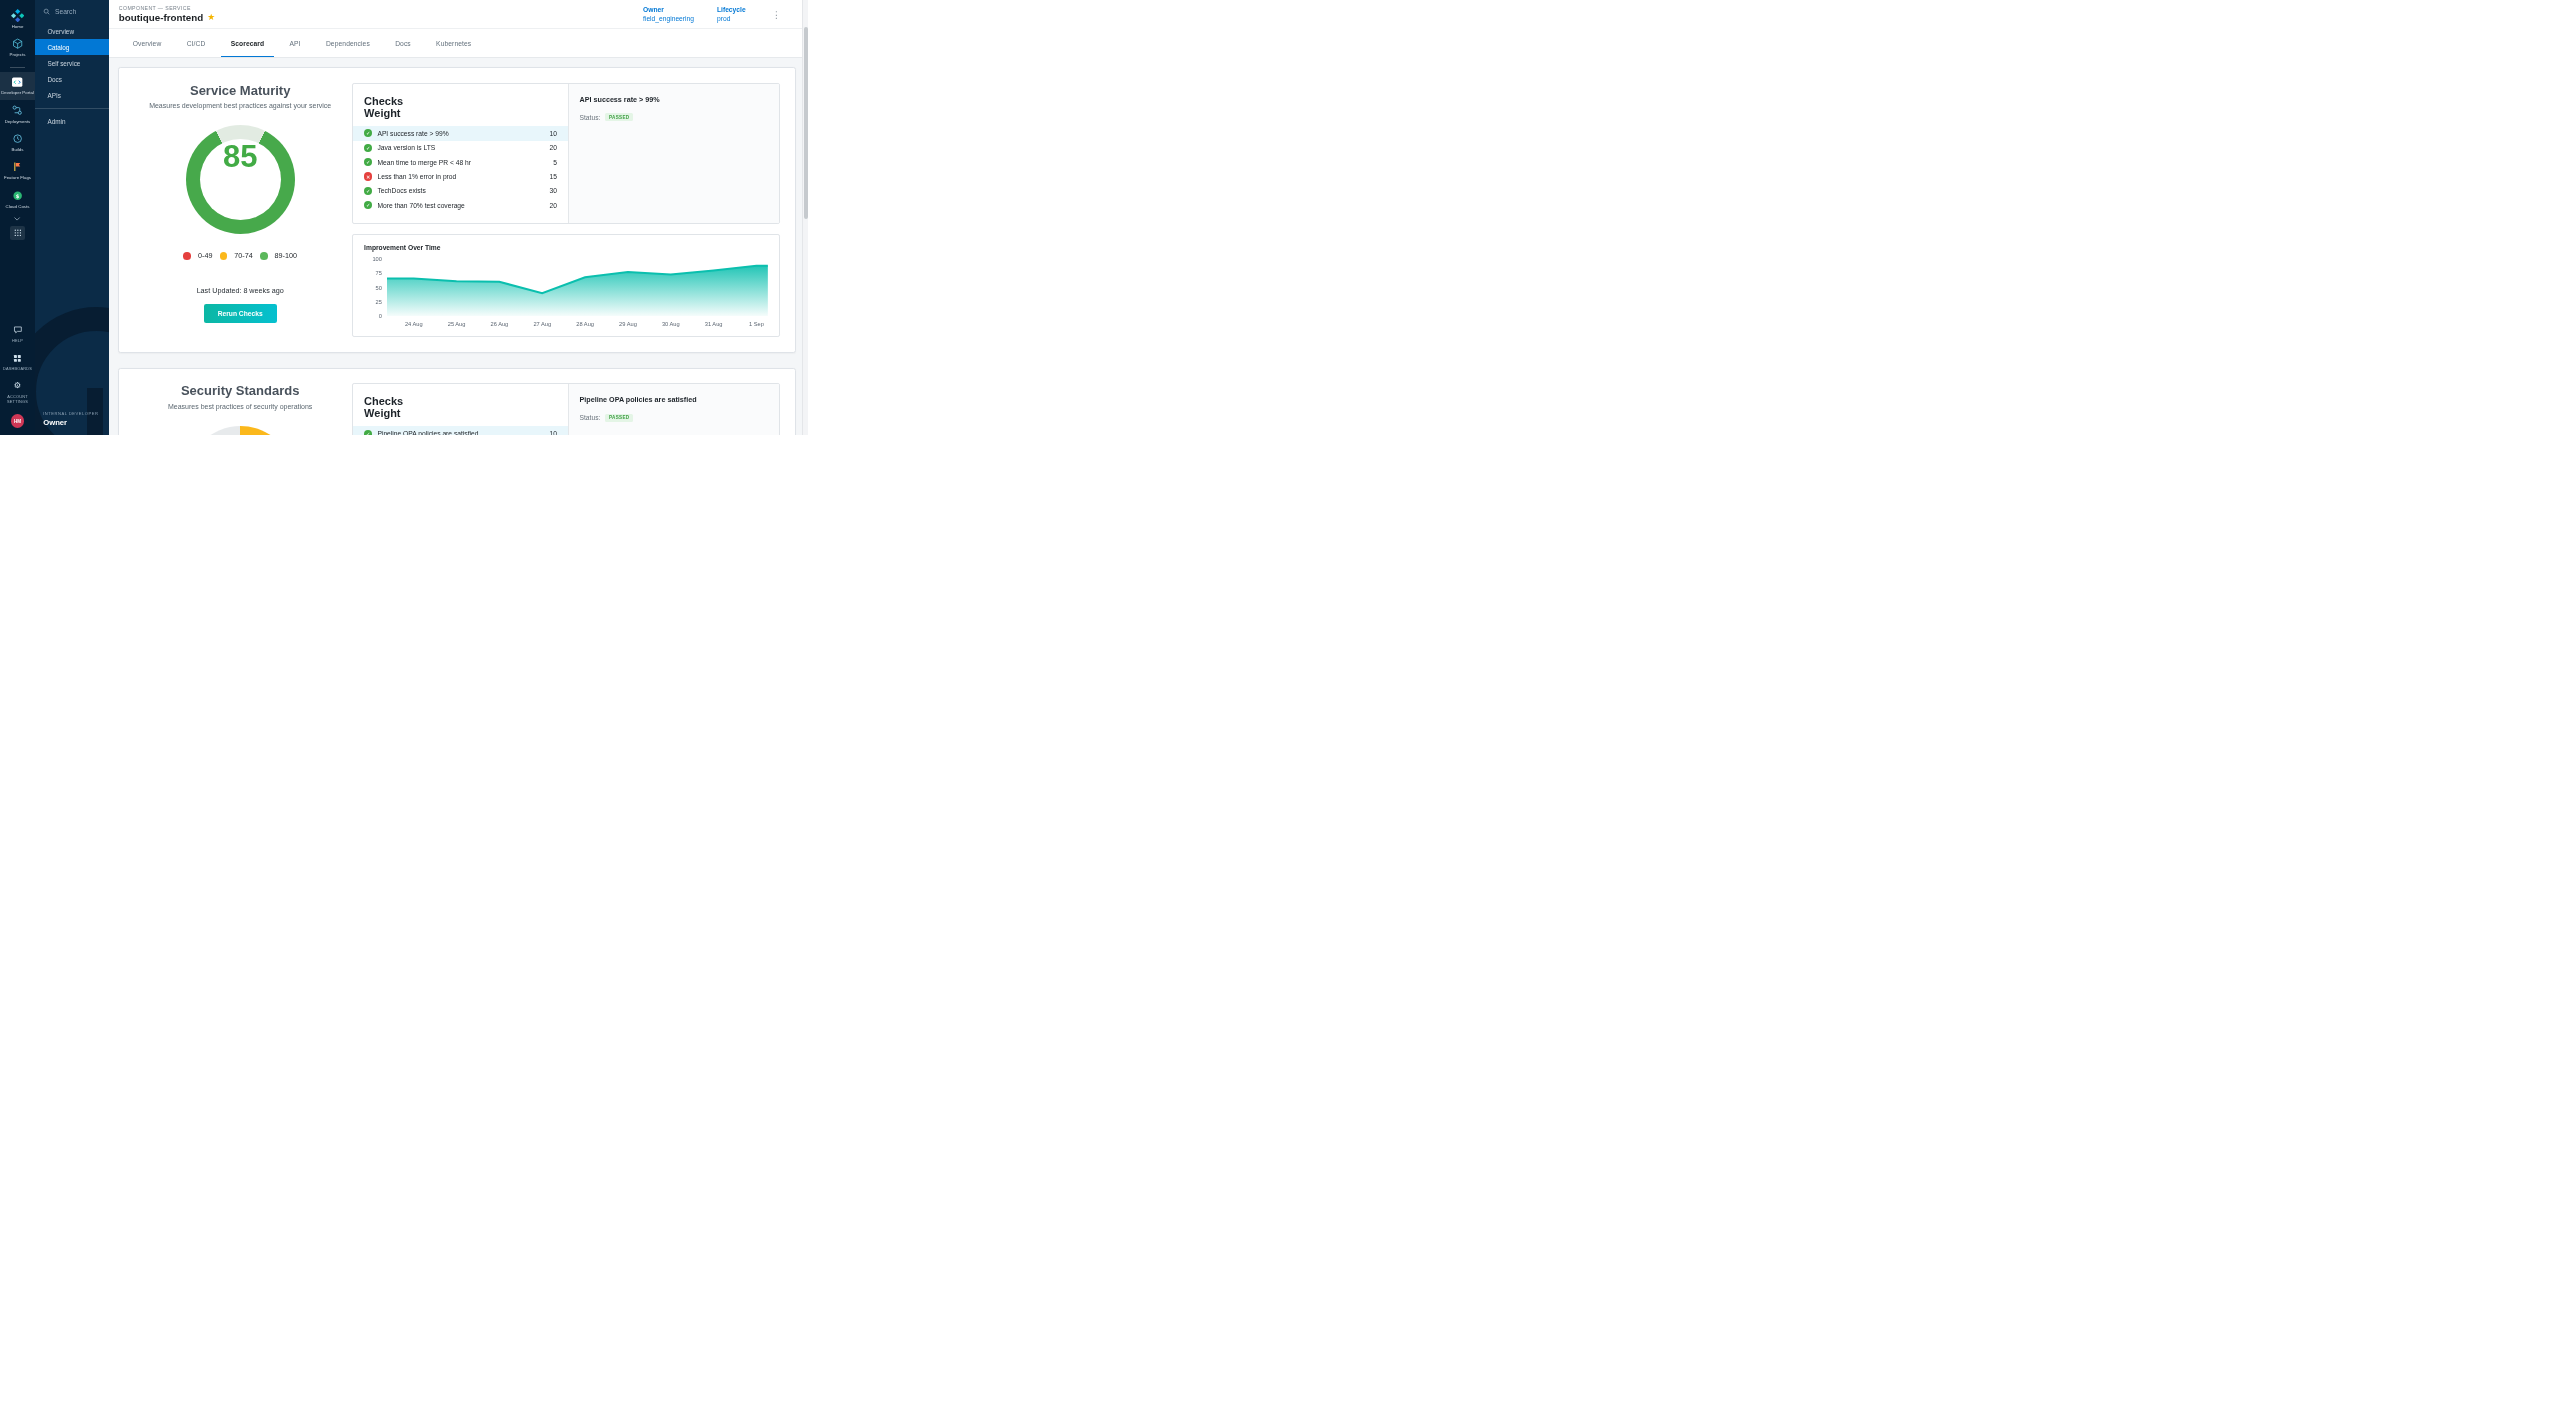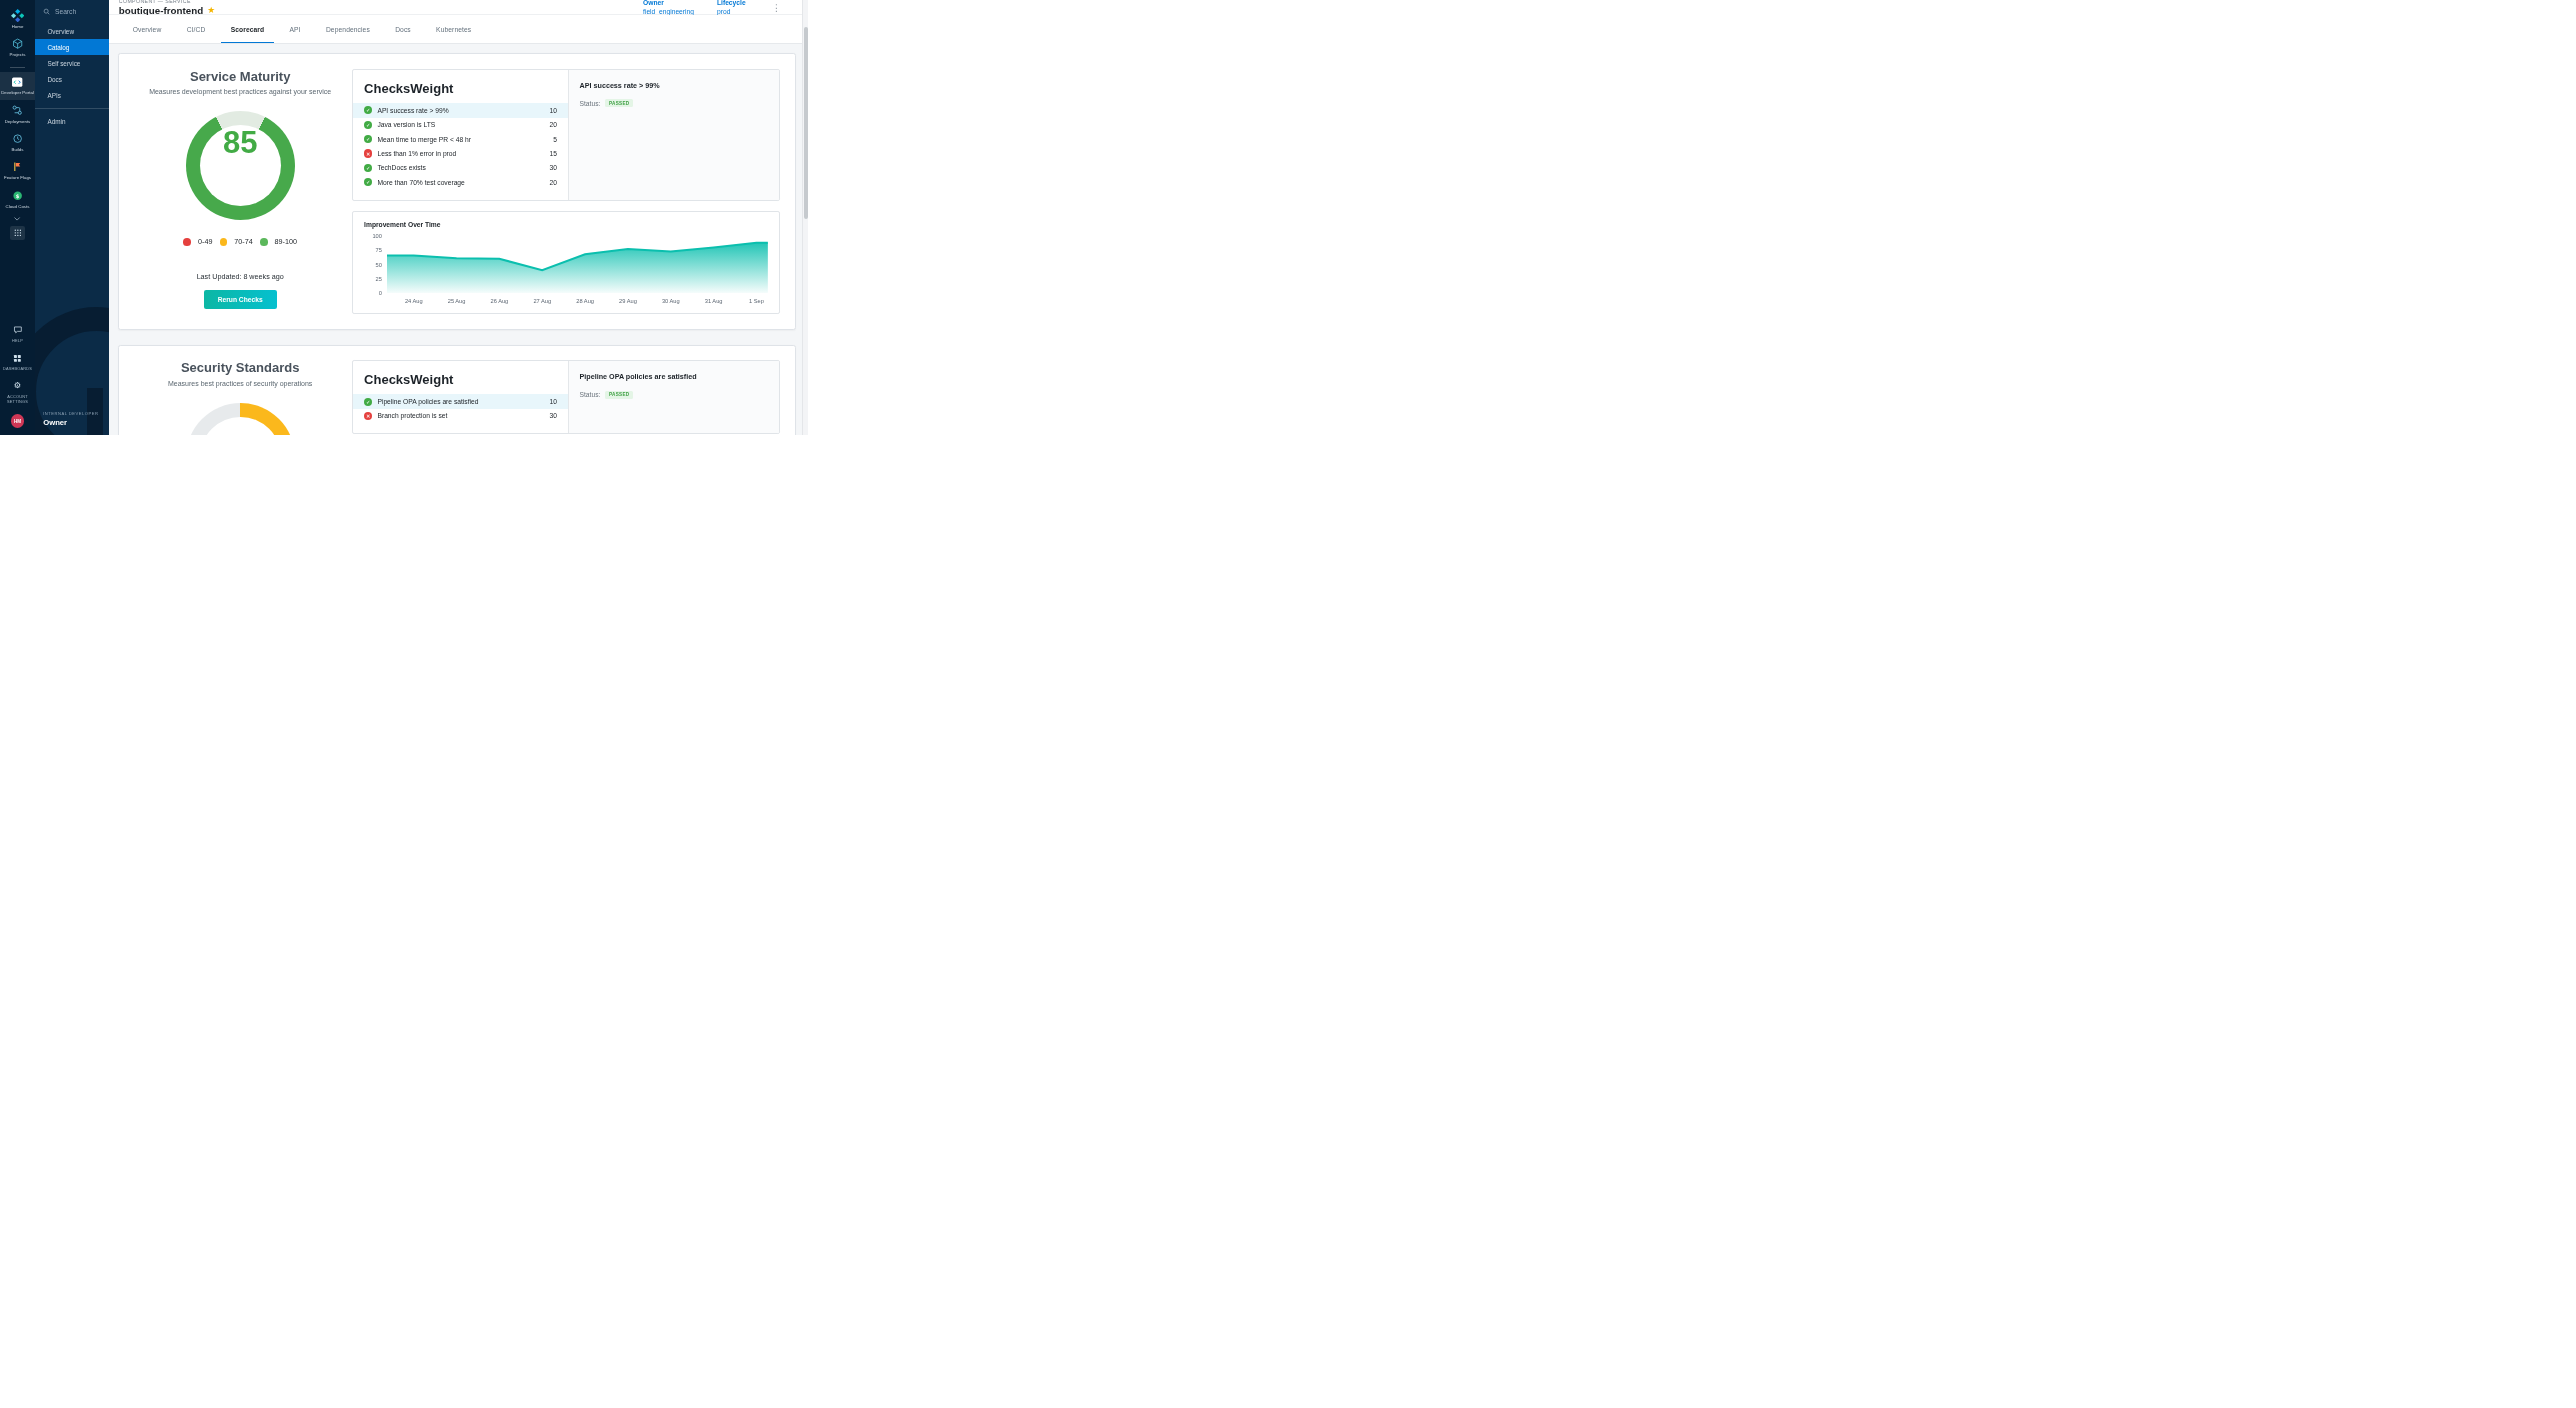--- a/index.html
+++ b/index.html
@@ -30,21 +30,21 @@
   .side-item { height: 16px; display: flex; align-items: center; padding: 0 5.2px 0 12.4px; font-size: 6.4px; color: #c9d4de; cursor: pointer; }
   .side-item.active { background: #0278d5; color: #fff; }
   .side-item.divider-after { margin-bottom: 10.8px; position: relative; }
   .side-item.divider-after::after { content: ''; position: absolute; left: 0; right: 0; bottom: -5.7px; height: 0.5px; background: rgba(255,255,255,.16); }
   .side-footer { margin-top: auto; padding: 7.2px 8.2px 8.2px; position: relative; z-index: 1; }
   .footer-kicker { font-size: 4.1px; letter-spacing: 0.5px; color: #8ba0b3; }
   .footer-title { font-size: 7.7px; color: #fff; font-weight: bold; margin-top: 1.5px; }
 
   
   .main { flex: 1; display: flex; flex-direction: column; background: #f4f6f8; position: relative; overflow: hidden; }
-  .page-header { background: #fff; height: 15px; display: flex; align-items: center; padding: 4.1px 27px 4.1px 9.8px; border-bottom: 0.5px solid #eef0f2; }
+  .page-header { background: #fff; height: 29px; display: flex; align-items: center; padding: 4.1px 27px 4.1px 9.8px; border-bottom: 0.5px solid #eef0f2; }
   .kicker { font-size: 5.2px; color: #77808a; letter-spacing: 0.4px; }
   .title-row { display: flex; align-items: center; gap: 4.1px; margin-top: 1.5px; }
   .page-title { font-size: 9.8px; font-weight: bold; color: #1b1f23; }
   .star { color: #f5b500; font-size: 8.8px; cursor: pointer; line-height: 1; }
   .header-right { margin-left: auto; display: flex; gap: 23px; align-items: flex-start; }
   .meta-label { font-size: 6.7px; font-weight: bold; color: #0278d5; cursor: pointer; }
   .meta-value { font-size: 6.7px; color: #0278d5; margin-top: 2.6px; cursor: pointer; }
   .kebab { font-size: 9.3px; color: #8d959d; cursor: pointer; margin-left: 3.1px; align-self: center; }
 
   .tabs { background: #fff; border-bottom: 0.5px solid #e6e9ec; display: flex; height: 29px; padding-left: 14.4px; }
@@ -64,21 +64,21 @@
   .score { font-size: 31px; color: #42ab45; font-weight: 600; }
   .legend { display: flex; gap: 7.2px; margin-top: 17px; align-items: center; }
   .legend-item { display: flex; align-items: center; gap: 7px; font-size: 7.2px; color: #1d2227; }
   .legend-dot { width: 7.7px; height: 7.7px; border-radius: 50%; display: inline-block; }
   .last-updated { margin-top: 26px; font-size: 7.2px; color: #272e34; }
   .rerun-btn { margin-top: 8.8px; height: 18.5px; padding: 0 14px; border: none; border-radius: 2.1px; background: linear-gradient(90deg, #0cb7a4, #05c0cf); color: #fff; font-size: 6.7px; font-weight: 600; cursor: pointer; }
 
   .card-right { flex: 1; display: flex; flex-direction: column; margin-left: 4.6px; min-width: 0; }
   .checks-box { border: 0.5px solid #e0e4e8; border-radius: 2.1px; display: flex; overflow: hidden; background: #fff; }
   .checks-table { flex: 1; padding: 7.2px 0 10.3px; min-width: 0; }
-  .checks-head { display: flex; justify-content: flex-start; padding: 4.1px 11.3px 7.2px; font-size: 13px; font-weight: bold; color: #1d2329; }
+  .checks-head { display: flex; justify-content: center; padding: 4.1px 11.3px 7.2px; font-size: 11px; font-weight: bold; color: #1d2329; flex-direction: column; }
   .check-row { display: flex; align-items: center; height: 14.4px; padding: 0 11.3px; font-size: 6.7px; color: #22272c; cursor: pointer; }
   .check-row.active { background: #e8f6fb; }
   .status-dot { width: 8.2px; height: 8.2px; border-radius: 50%; color: #fff; font-size: 5.2px; font-weight: bold; display: flex; align-items: center; justify-content: center; margin-right: 5.2px; flex-shrink: 0; }
   .status-dot.pass { background: #42ab45; }
   .status-dot.fail { background: #e5403e; }
   .check-weight { margin-left: auto; }
   .detail-panel { width: 211px; flex-shrink: 0; background: #fafbfc; border-left: 0.5px solid #e4e7ea; padding: 11.3px 10.3px; }
   .detail-title { font-size: 7.2px; font-weight: bold; color: #1d2329; }
   .detail-status { margin-top: 9.3px; display: flex; align-items: center; gap: 4.6px; font-size: 6.7px; color: #6a737c; }
   .badge-passed { background: #e4f5e6; color: #3fa044; font-size: 4.6px; font-weight: bold; letter-spacing: 0.3px; padding: 1.5px 4.1px; border-radius: 1.5px; }

